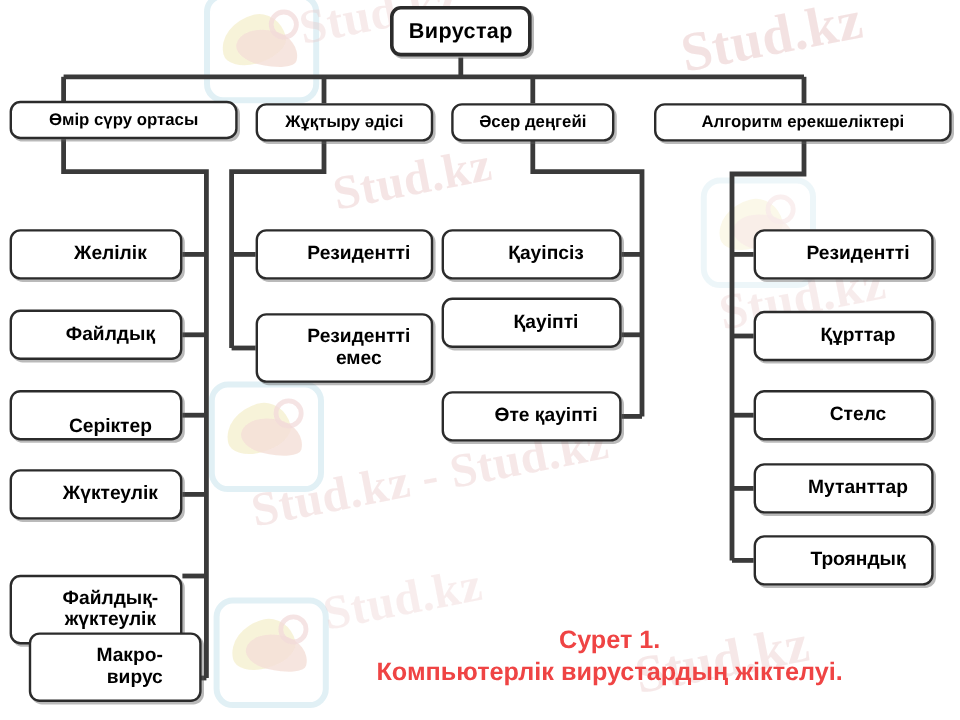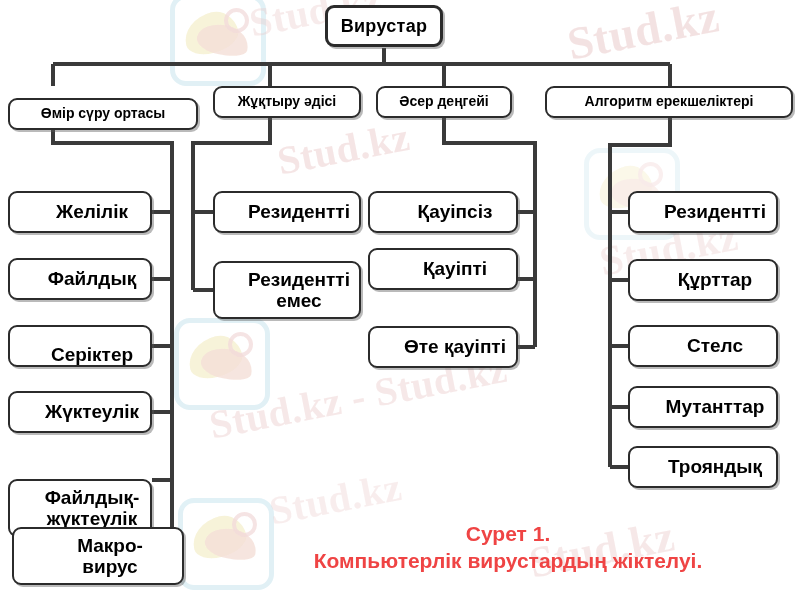--- a/index.html
+++ b/index.html
@@ -102,21 +102,21 @@
   .node.root {
     border-width: 3px;
     border-radius: 9px;
     font-size: 18px;
     letter-spacing: 0.3px;
   }
   .node.lvl2 {
     font-size: 14px;
   }
   .node.leaf {
-    font-size: 19px;
+    font-size: 16px;
     padding-left: 24px;
   }
   .node .label {
     padding: 0 6px;
     display: block;
   }
 
   
   .caption {
     position: absolute;
@@ -201,21 +201,21 @@
       <path d="M 610 346 L 628 346"></path>
       <path d="M 610 407 L 628 407"></path>
       <path d="M 610 467 L 628 467"></path>
     </g>
   </svg>
 
   <div class="node root" style="left:325px; top:5px; width:118px; height:42px;">
     <span class="label">Вирустар</span>
   </div>
 
-  <div class="node lvl2" style="left:8px; top:98px; width:190px; height:32px;">
+  <div class="node lvl2" style="left:8px; top:84px; width:190px; height:32px;">
     <span class="label">Өмір сүру ортасы</span>
   </div>
   <div class="node lvl2" style="left:213px; top:86px; width:148px; height:32px;">
     <span class="label">Жұқтыру әдісі</span>
   </div>
   <div class="node lvl2" style="left:376px; top:86px; width:136px; height:32px;">
     <span class="label">Әсер деңгейі</span>
   </div>
   <div class="node lvl2" style="left:545px; top:86px; width:248px; height:32px;">
     <span class="label">Алгоритм ерекшеліктері</span>
@@ -229,21 +229,21 @@
   </div>
   <div class="node leaf" style="left:8px; top:325px; width:144px; height:42px;align-items:flex-end;">
     <span class="label">Серіктер</span>
   </div>
   <div class="node leaf" style="left:8px; top:391px; width:144px; height:42px;">
     <span class="label">Жүктеулік</span>
   </div>
   <div class="node leaf" style="left:8px; top:455px; width:144px; height:58px;margin-top:24px;">
     <span class="label">Файлдық-<br>жүктеулік</span>
   </div>
-  <div class="node leaf" style="left:12px; top:527px; width:172px; height:58px;">
+  <div class="node leaf" style="left:24px; top:527px; width:144px; height:58px;text-align:right;">
     <span class="label">Макро-<br>вирус</span>
   </div>
 
   <div class="node leaf" style="left:213px; top:191px; width:148px; height:42px;">
     <span class="label">Резидентті</span>
   </div>
   <div class="node leaf" style="left:213px; top:261px; width:148px; height:58px;">
     <span class="label">Резидентті<br>емес</span>
   </div>
 

